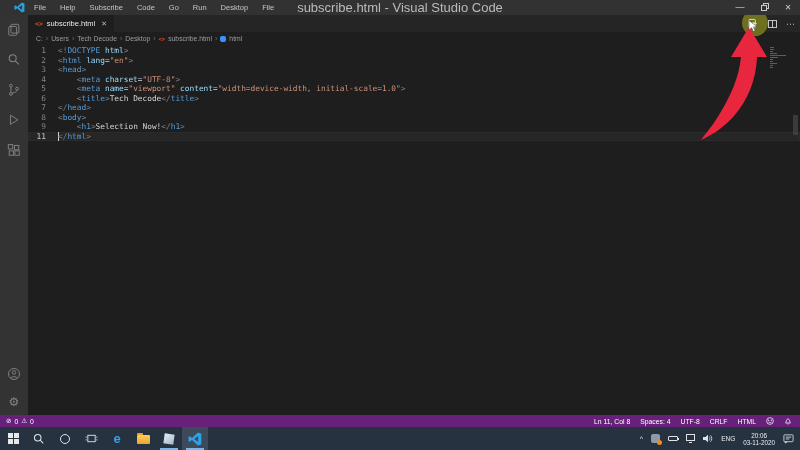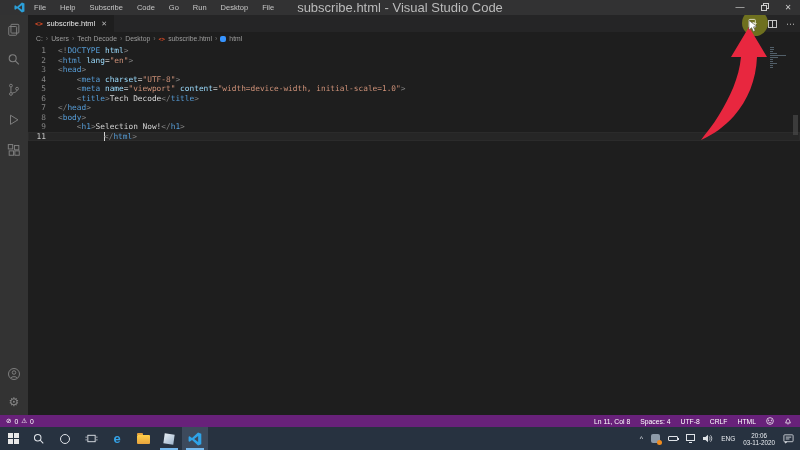--- a/index.html
+++ b/index.html
@@ -40,21 +40,21 @@
   .breadcrumbbar { position:absolute; left:28px; top:32px; width:772px; height:13px; background:#1e1e1e; display:flex; align-items:center; padding-left:8px; gap:3px; }
   .crumb { color:#9d9d9d; font-size:6.8px; }
   .crumb-sep { color:#6e6e6e; font-size:7px; }
   .crumb-icon.html-file-icon { color:#e44d26; font-size:5.5px; font-weight:bold; font-family:"DejaVu Sans Mono", monospace; }
   .crumb-icon.html-symbol-icon { width:6px; height:6px; background:#3794ff; border-radius:2px; display:inline-block; }
 
   
   .editor { position:absolute; left:28px; top:45px; width:772px; height:370px; background:#1e1e1e; font-family:"DejaVu Sans Mono", monospace; }
   .code-lines { padding-top:1px; }
   .code-line { display:flex; height:9.5px; line-height:9.5px; font-size:7.8px; white-space:pre; }
-  .code-line.current { background:rgba(255,255,255,0.04); box-shadow:inset 0 0 0 1px #2b2b2b;gap:46px; }
+  .code-line.current { background:rgba(255,255,255,0.04); box-shadow:inset 0 0 0 1px #2b2b2b; }
   .line-num { width:18px; text-align:right; color:#858585; margin-right:12px; flex:none; }
   .code-line.current .line-num { color:#c6c6c6; }
   .tok-p { color:#808080; } .tok-t { color:#569cd6;text-align:right; } .tok-a { color:#9cdcfe; }
   .tok-s { color:#ce9178; } .tok-x { color:#d4d4d4; } .tok-o { color:#d4d4d4; }
   .cursor { display:inline-block; width:1px; height:9px; background:#d4d4d4; vertical-align:middle; margin-right:-1px; }
   .minimap { position:absolute; right:14px; top:2px; width:16px; display:flex; flex-direction:column; gap:1px; }
   .mm-line { height:1px; background:#7d96a8; opacity:.55; }
   .scrollbar-thumb { position:absolute; right:2px; top:70px; width:5px; height:20px; background:#4f4f4f; opacity:.6; }
 
   

